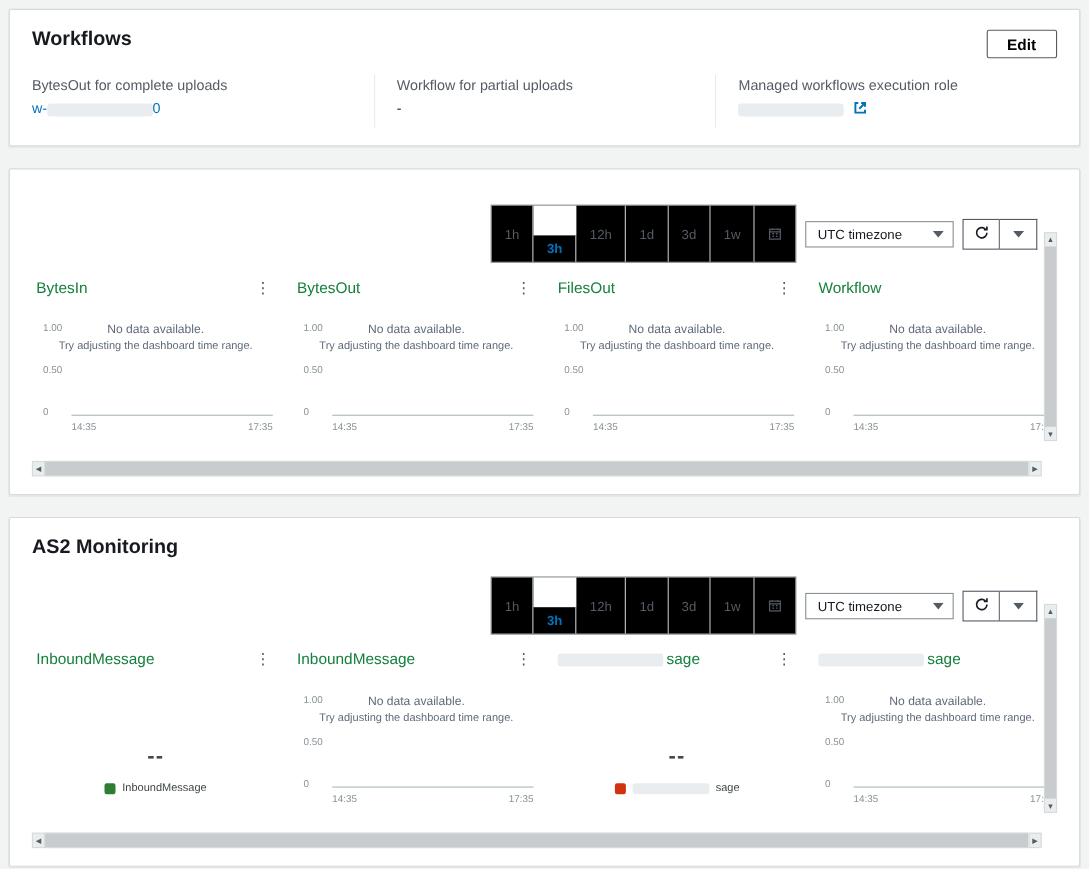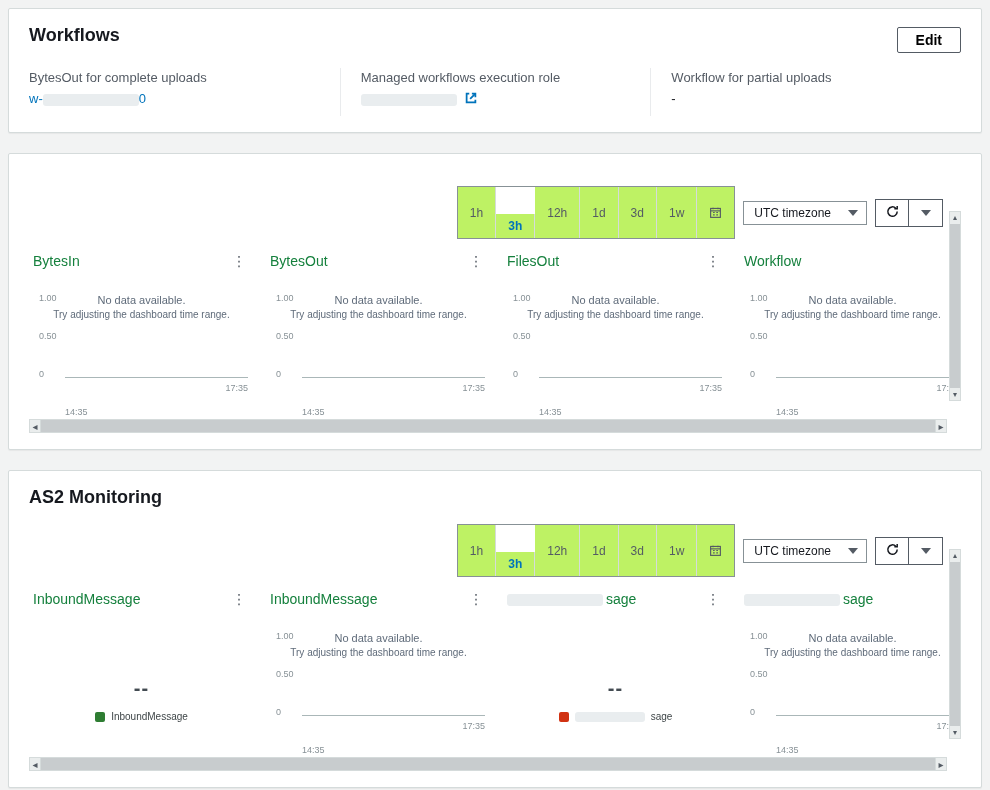--- a/index.html
+++ b/index.html
@@ -75,36 +75,36 @@
     margin-right: 18px;
   }
   .range-group {
     display: flex;
     border: 1px solid #879196;
   }
   .range-btn {
     padding: 5px 12px;
     font-size: 12px;
     color: #545b64;
-    background: #bef264;
+    background: #000000;
     border: none;
     border-right: 1px solid #d5dbdb;
     cursor: pointer;
   }
   .range-btn:last-child { border-right: none; }
   .range-btn.selected { color: #0073bb; font-weight: 700; margin-top: 27px; }
   .range-btn .cal-icon svg { display: block; }
   .tz-select {
     border: 1px solid #879196;
     padding: 4px 8px 4px 10px;
     font-size: 12px;
     color: #16191f;
     display: flex;
     align-items: flex-end;
-    gap: 17px;
+    gap: 28px;
     cursor: pointer;
     min-width: 106px;
     justify-content: space-between;
   }
   .sq-group { display: flex; }
   .sq-btn {
     border: 1px solid #545b64;
     background: #fff;
     width: 34px;
     height: 28px;
@@ -153,21 +153,21 @@
     height: 120px;
     font-size: 10px;
     color: #687078;
   }
   .y-tick { position: absolute; left: 8px; font-size: 9px; color: #879196; text-align: left; width: 22px; }
   .y-1 { top: 16px; }
   .y-05 { top: 54px; }
   .y-0 { top: 92px; }
   .baseline { position: absolute; left: 34px; right: 4px; height: 1px; background: #aab7b8; top: 100px; }
   .x-tick { position: absolute; top: 106px; font-size: 9px; color: #879196; }
-  .x-left { left: 34px; margin-top: 24px; }
+  .x-left { left: 34px; }
   .x-right { right: 4px; }
   .nodata-block {
     position: absolute;
     left: 0; right: 0;
     top: 16px;
     text-align: center;
     font-size: 11px;
     line-height: 1.4;
     color: #5f6b7a;
   }
@@ -257,35 +257,35 @@
     <button class="edit-btn">Edit</button>
   </div>
   <div class="workflows-body">
     <div class="wf-col">
       <div class="wf-label">BytesOut for complete uploads</div>
       <a href="#" class="wf-link">
         <span>w-</span><span class="wf-redacted" style="width:96px;"></span><span>0</span>
       </a>
     </div>
     <div class="wf-col">
+      <div class="wf-label">Workflow for partial uploads</div>
+      <div>-</div>
+    </div>
+    <div class="wf-col">
       <div class="wf-label">Managed workflows execution role</div>
       <a href="#" class="wf-link">
         <span class="wf-redacted" style="width:96px;"></span>
         <span class="ext-icon">
           <svg width="14" height="14" viewBox="0 0 16 16" fill="none" stroke="#0073bb" stroke-width="2">
               <path d="M6 3H3v10h10v-3"></path>
               <path d="M9 3h4v4"></path>
               <path d="M13 3L7 9"></path>
             </svg>
         </span>
       </a>
-    </div>
-    <div class="wf-col">
-      <div class="wf-label">Workflow for partial uploads</div>
-      <div>-</div>
     </div>
   </div>
 </div>
 
 <div class="panel">
   <div class="toolbar-row">
     <div class="range-group">
       <button class="range-btn">1h</button>
       <button class="range-btn selected">3h</button>
       <button class="range-btn">12h</button>

